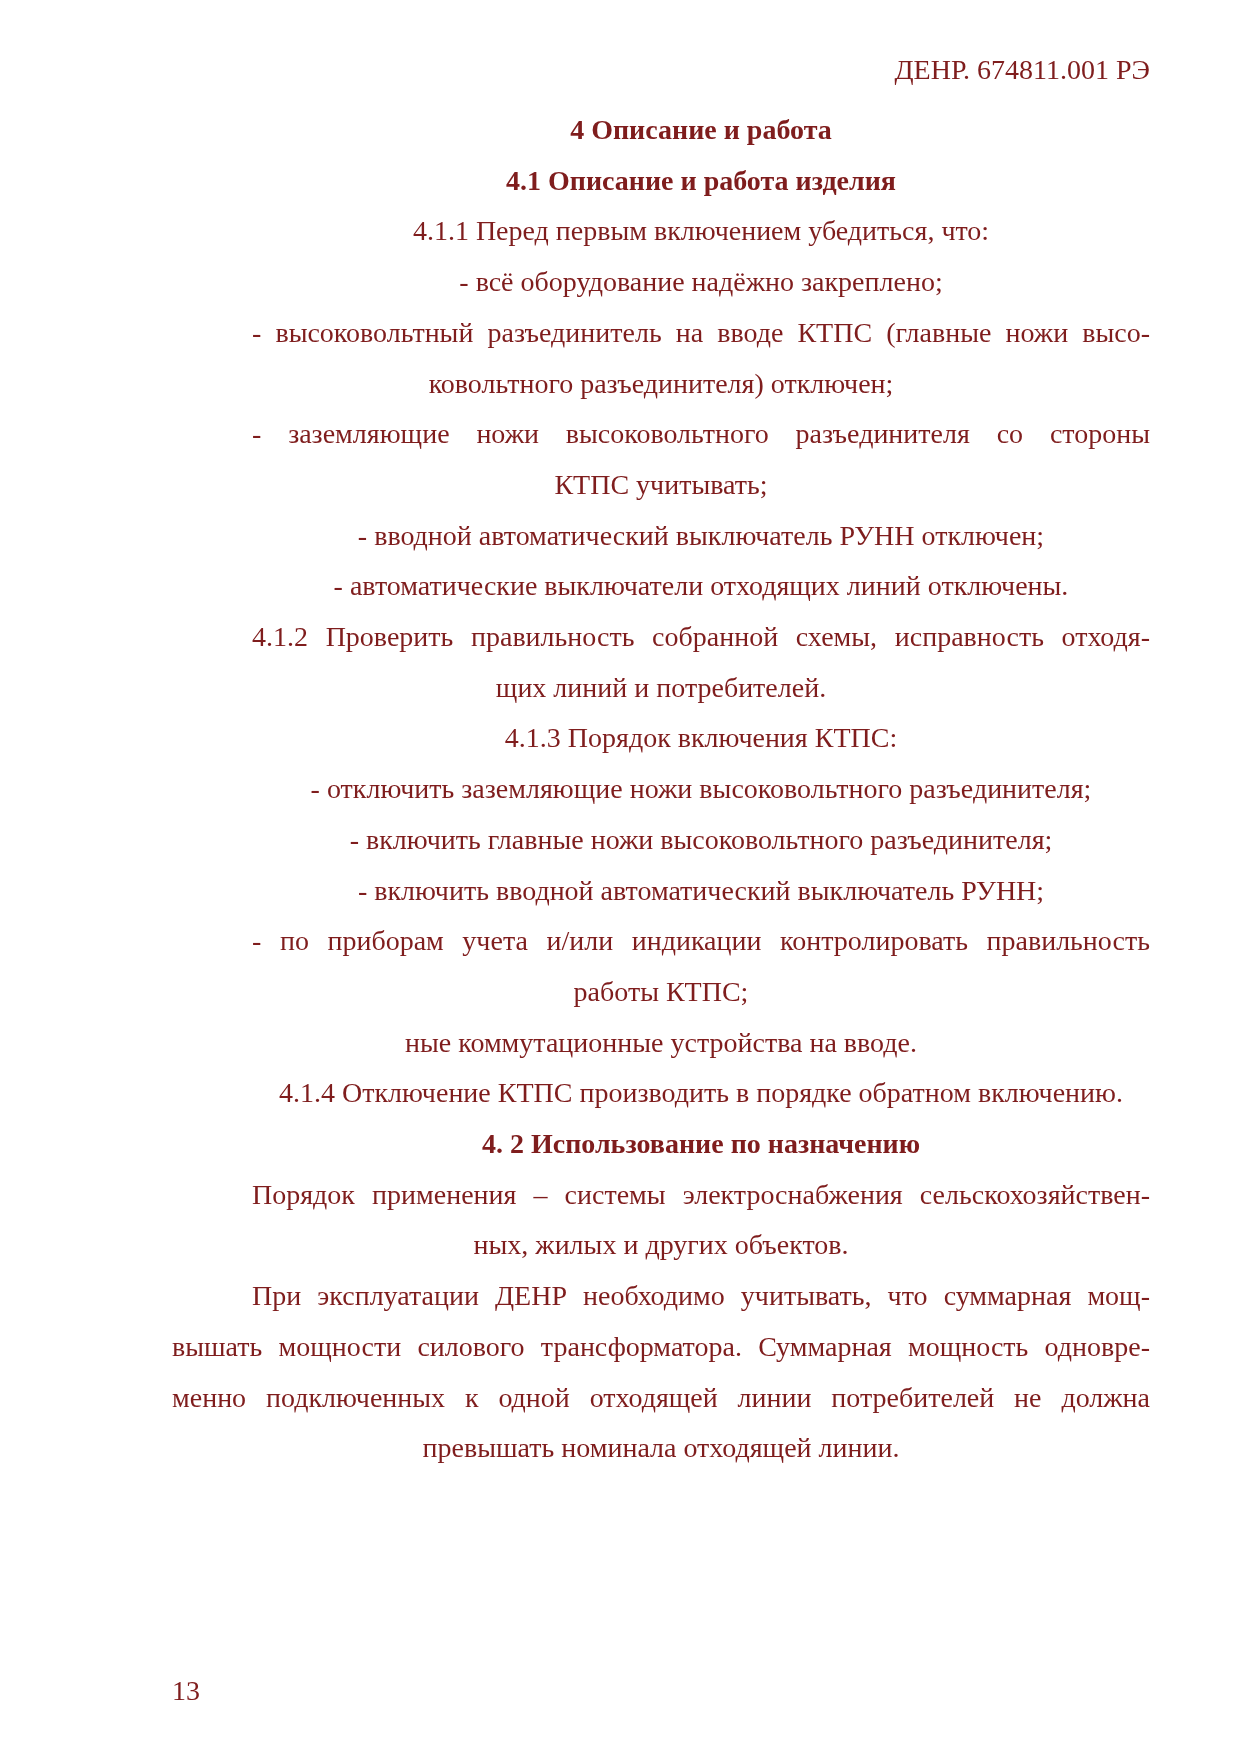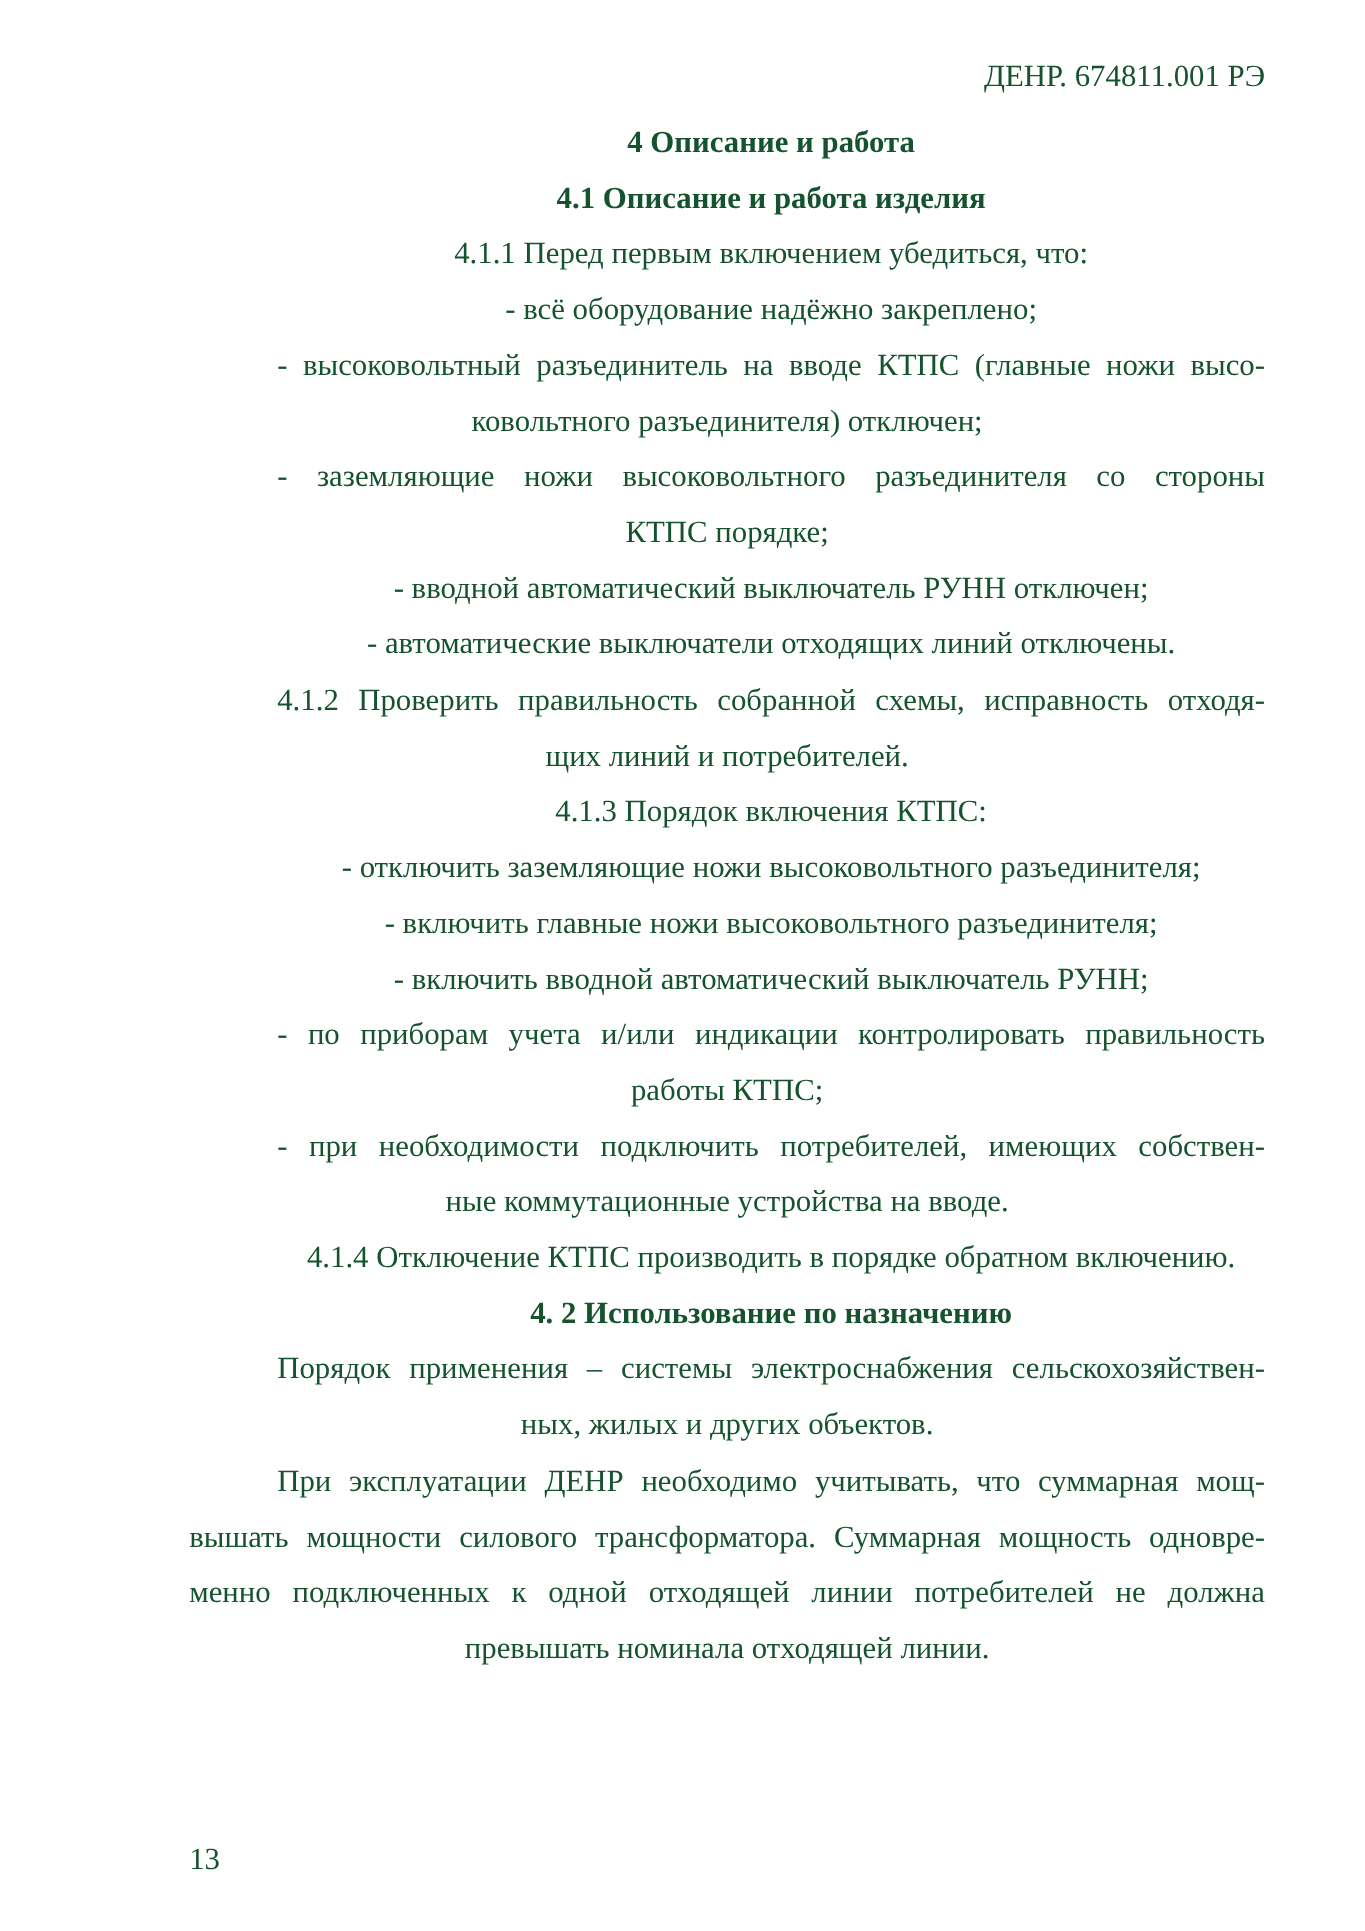--- a/index.html
+++ b/index.html
@@ -5,21 +5,21 @@
   html, body {
     margin: 0;
     padding: 0;
     background: #ffffff;
   }
   .page {
     position: relative;
     width: 1241px;
     height: 1755px;
     background: #ffffff;
-    color: #14532d;
+    color: #7f1d1d;
     font-family: "Liberation Serif", serif;
     font-size: 28px;
     overflow: hidden;
   }
   .doc-header {
     position: absolute;
     top: 53px;
     left: 172px;
     width: 978px;
     line-height: 34px;
@@ -62,32 +62,31 @@
   <div class="doc-header">ДЕНР. 674811.001 РЭ</div>
 
   <div class="doc-body">
       <div class="line bold indent">4 Описание и работа</div>
       <div class="line bold indent">4.1 Описание и работа изделия</div>
       <div class="line indent">4.1.1 Перед первым включением убедиться, что:</div>
       <div class="line indent">- всё оборудование надёжно закреплено;</div>
       <div class="line indent justify">- высоковольтный разъединитель на вводе КТПС (главные ножи высо-</div>
       <div class="line">ковольтного разъединителя) отключен;</div>
       <div class="line indent justify">- заземляющие ножи высоковольтного разъединителя со стороны</div>
-      <div class="line">КТПС порядке;</div>
+      <div class="line">КТПС учитывать;</div>
       <div class="line indent">- вводной автоматический выключатель РУНН отключен;</div>
       <div class="line indent">- автоматические выключатели отходящих линий отключены.</div>
       <div class="line indent justify">4.1.2 Проверить правильность собранной схемы, исправность отходя-</div>
       <div class="line">щих линий и потребителей.</div>
       <div class="line indent">4.1.3 Порядок включения КТПС:</div>
       <div class="line indent">- отключить заземляющие ножи высоковольтного разъединителя;</div>
       <div class="line indent">- включить главные ножи высоковольтного разъединителя;</div>
       <div class="line indent">- включить вводной автоматический выключатель РУНН;</div>
       <div class="line indent justify">- по приборам учета и/или индикации контролировать правильность</div>
       <div class="line">работы КТПС;</div>
-      <div class="line indent justify">- при необходимости подключить потребителей, имеющих собствен-</div>
       <div class="line">ные коммутационные устройства на вводе.</div>
       <div class="line indent">4.1.4 Отключение КТПС производить в порядке обратном включению.</div>
       <div class="line bold indent">4. 2 Использование по назначению</div>
       <div class="line indent justify">Порядок применения – системы электроснабжения сельскохозяйствен-</div>
       <div class="line">ных, жилых и других объектов.</div>
       <div class="line indent justify">При эксплуатации ДЕНР необходимо учитывать, что суммарная мощ-</div>
       <div class="line justify">вышать мощности силового трансформатора. Суммарная мощность одновре-</div>
       <div class="line justify">менно подключенных к одной отходящей линии потребителей не должна</div>
       <div class="line">превышать номинала отходящей линии.</div>
     </div>

